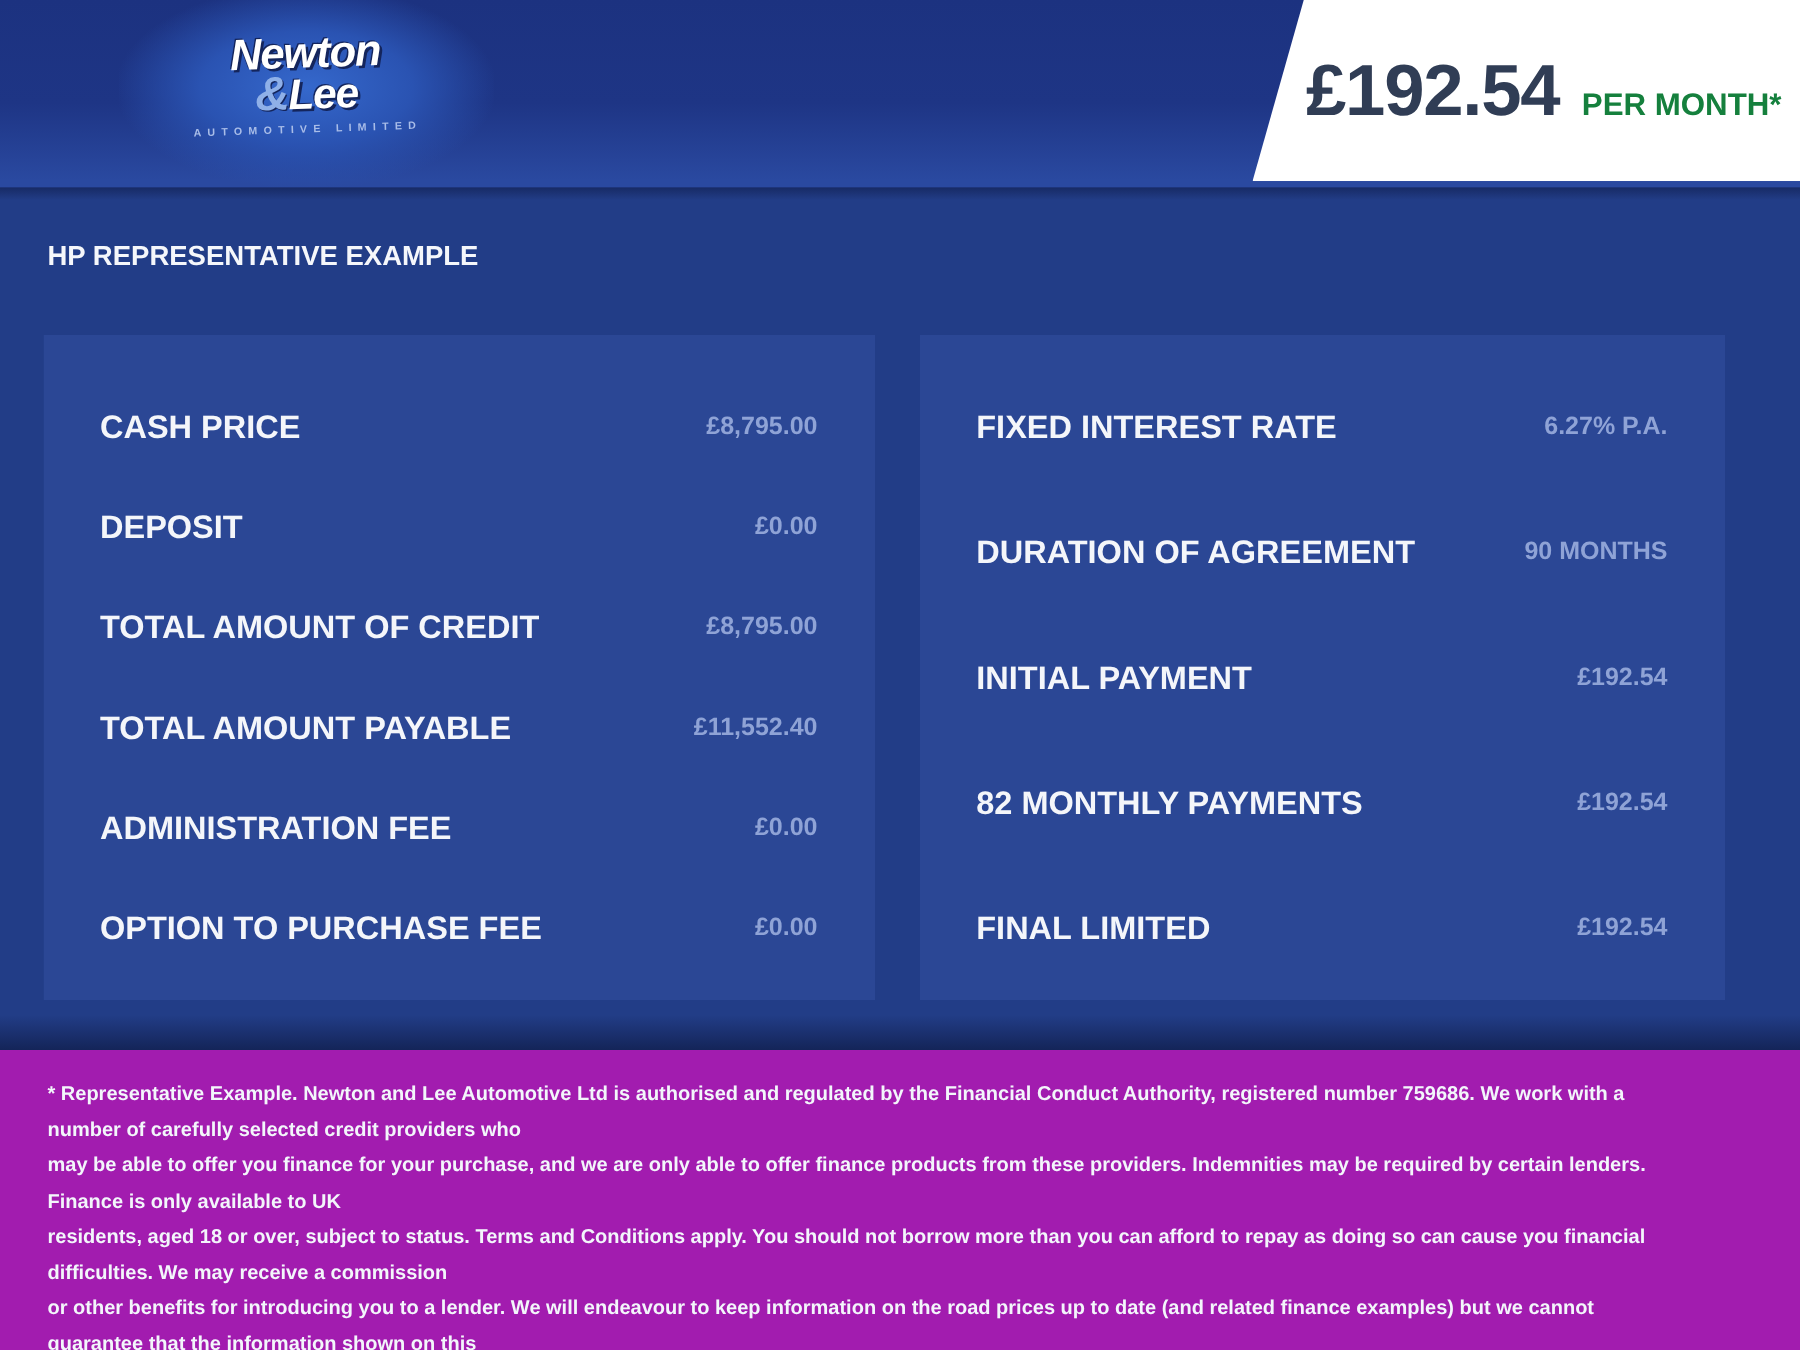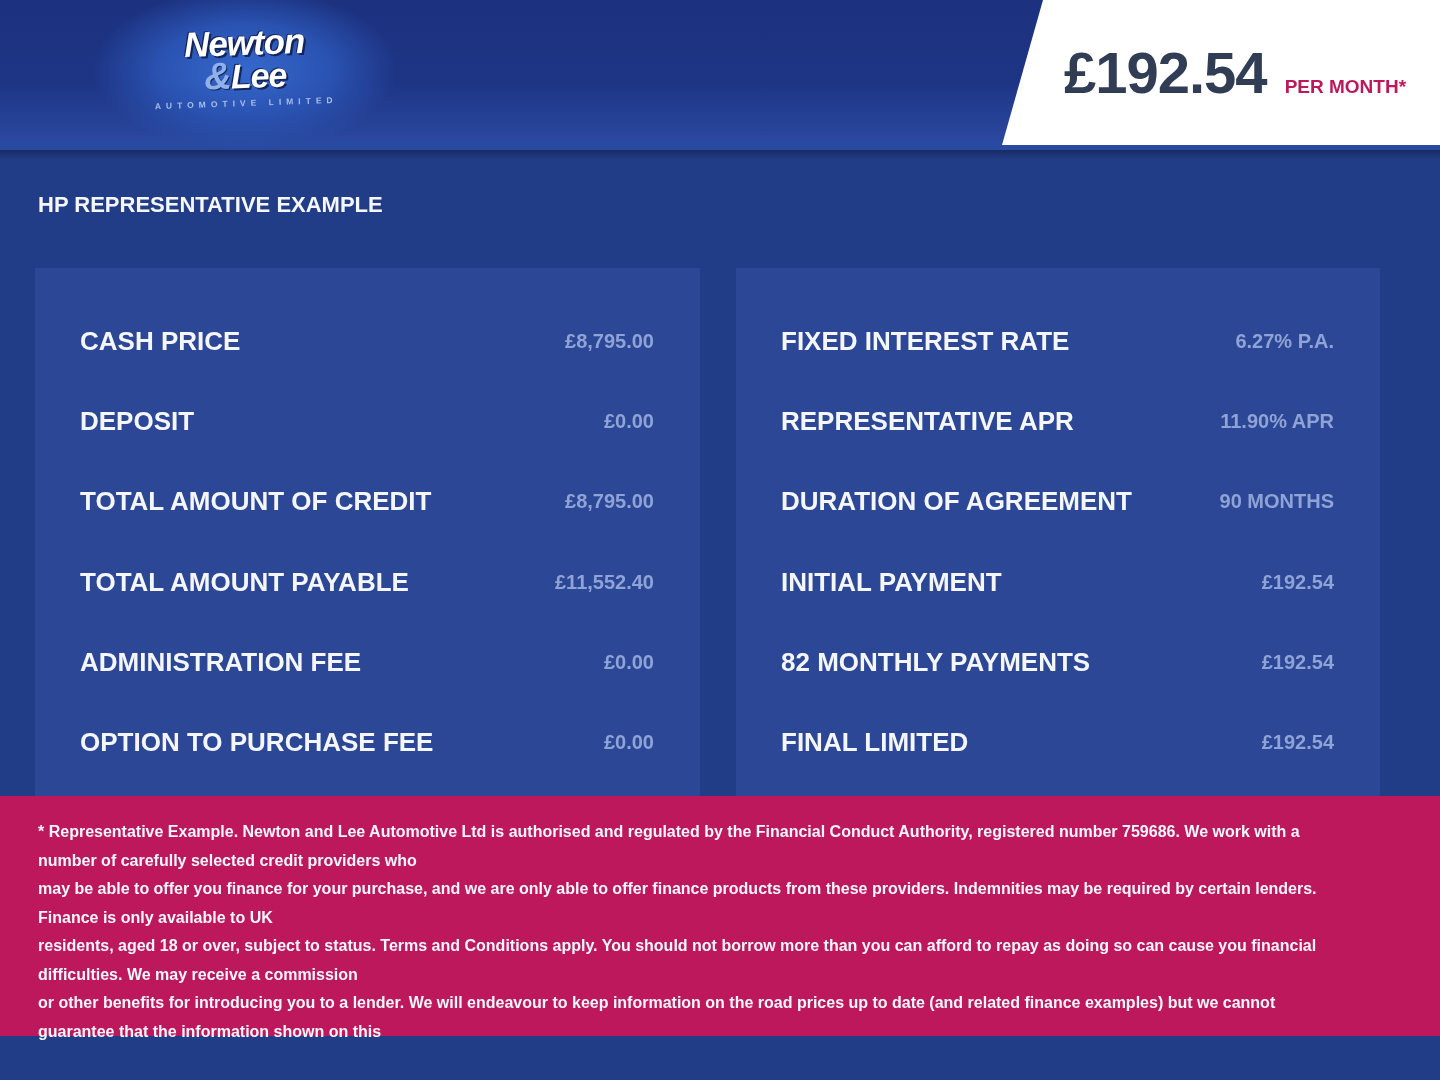--- a/index.html
+++ b/index.html
@@ -36,21 +36,21 @@
     letter-spacing:5px;white-space:nowrap;
   }
   .price-wedge{
     position:absolute;left:1000px;top:0;width:440px;height:145px;
     background:#ffffff;
     clip-path:polygon(43px 0,440px 0,440px 145px,2px 145px);
     display:flex;align-items:center;justify-content:center;
   }
   .price-wrap{display:flex;align-items:baseline;margin-left:30px;}
   .price-main{font-size:58px;font-weight:bold;color:#303d55;letter-spacing:-1px;}
-  .price-suffix{font-size:19px;font-weight:bold;color:#be185d;margin-left:18px;letter-spacing:0px;}
+  .price-suffix{font-size:25px;font-weight:bold;color:#15803d;margin-left:18px;letter-spacing:0px;}
   
   .body-section{
     position:absolute;left:0;top:150px;width:1440px;height:690px;
     background:#223d87;
   }
   .body-section::before{
     content:"";position:absolute;left:0;top:0;width:100%;height:10px;
     background:linear-gradient(to bottom,rgba(10,20,60,.45),rgba(10,20,60,0));
   }
   .body-section::after{
@@ -66,22 +66,22 @@
     box-sizing:border-box;padding:58px 46px 42px 45px;
     display:flex;flex-direction:column;justify-content:space-between;
   }
   .panel.left{left:35px;width:665px;}
   .panel.right{left:736px;width:644px;}
   .row{display:flex;justify-content:space-between;align-items:center;}
   .row .lbl{font-size:26px;font-weight:bold;color:#f4f6fa;letter-spacing:0px;white-space:nowrap;}
   .row .val{font-size:20px;font-weight:bold;color:#8fa3d6;letter-spacing:0px;white-space:nowrap;}
   
   .footer{
-    position:absolute;left:0;top:796px;width:1440px;height:240px;
-    background:#be185d;
+    position:absolute;left:0;top:840px;width:1440px;height:240px;
+    background:#a21caf;
   }
   .disclaimer{
     position:absolute;left:38px;top:22px;width:1300px;
     font-size:16px;font-weight:bold;color:#f3f6fb;line-height:28.5px;
   }
 </style>
 </head>
 <body>
 
 <div class="header">
@@ -128,24 +128,20 @@
       <span class="val">£0.00</span>
     </div>
   </div>
 
   <div class="panel right">
     <div class="row">
       <span class="lbl">FIXED INTEREST RATE</span>
       <span class="val">6.27% P.A.</span>
     </div>
     <div class="row">
-      <span class="lbl">REPRESENTATIVE APR</span>
-      <span class="val">11.90% APR</span>
-    </div>
-    <div class="row">
       <span class="lbl">DURATION OF AGREEMENT</span>
       <span class="val">90 MONTHS</span>
     </div>
     <div class="row">
       <span class="lbl">INITIAL PAYMENT</span>
       <span class="val">£192.54</span>
     </div>
     <div class="row">
       <span class="lbl">82 MONTHLY PAYMENTS</span>
       <span class="val">£192.54</span>

